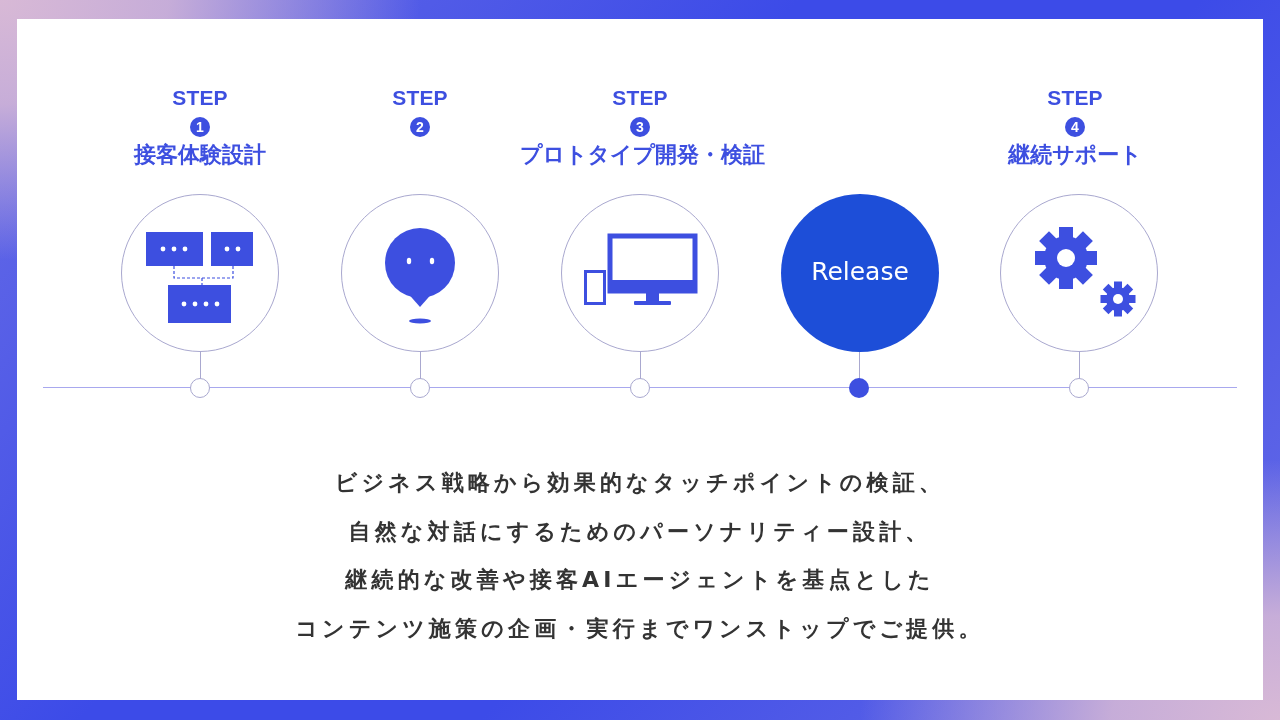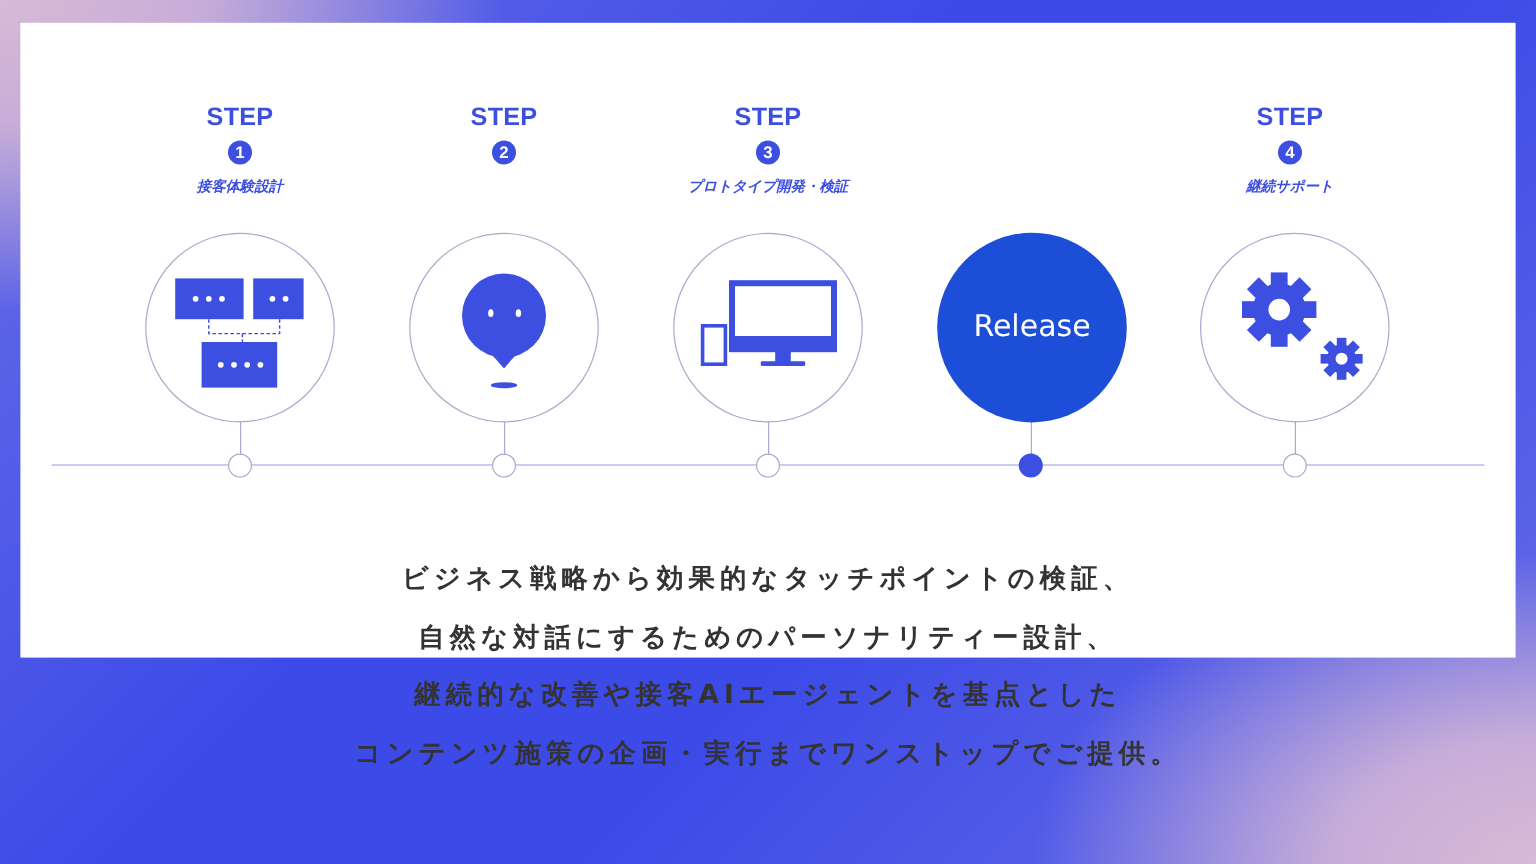--- a/index.html
+++ b/index.html
@@ -8,21 +8,21 @@
     position: relative;
     font-family: "DejaVu Sans", "Liberation Sans", sans-serif;
     background:
       radial-gradient(ellipse 420px 260px at 0% 0%, #d8b9d6 0%, rgba(216,185,214,0.85) 40%, rgba(216,185,214,0) 100%),
       radial-gradient(ellipse 420px 260px at 100% 100%, #d8b9d6 0%, rgba(216,185,214,0.85) 40%, rgba(216,185,214,0) 100%),
       linear-gradient(135deg, #6a6ee6 0%, #3c4be8 40%, #3c4be8 60%, #6a6ee6 100%);
   }
   .card {
     position: absolute;
     left: 17px; top: 19px;
-    width: 1246px; height: 529px;
+    width: 1246px; height: 681px;
     background: #ffffff;
   }
   .step-head {
     position: absolute;
     width: 240px;
     text-align: center;
     color: #3d4fe0;
     font-weight: bold;
   }
   .step-label {
@@ -39,25 +39,24 @@
     background: #3d4fe0;
     color: #fff;
     font-family: "Liberation Sans", sans-serif;
     font-size: 14px;
     line-height: 20px;
     font-weight: bold;
     margin-top: 6px;
   }
   .step-title {
     display: block;
-    font-size: 12px;
+    font-size: 22px;
     line-height: 24px;
     margin-top: 6px;
     white-space: nowrap;
-    font-style: italic;
   }
   .bubble {
     position: absolute;
     width: 158px; height: 158px;
     border-radius: 50%;
     border: 1px solid #a9a8cf;
     background: #fff;
   }
   .bubble.release {
     background: #1d4ed8;

